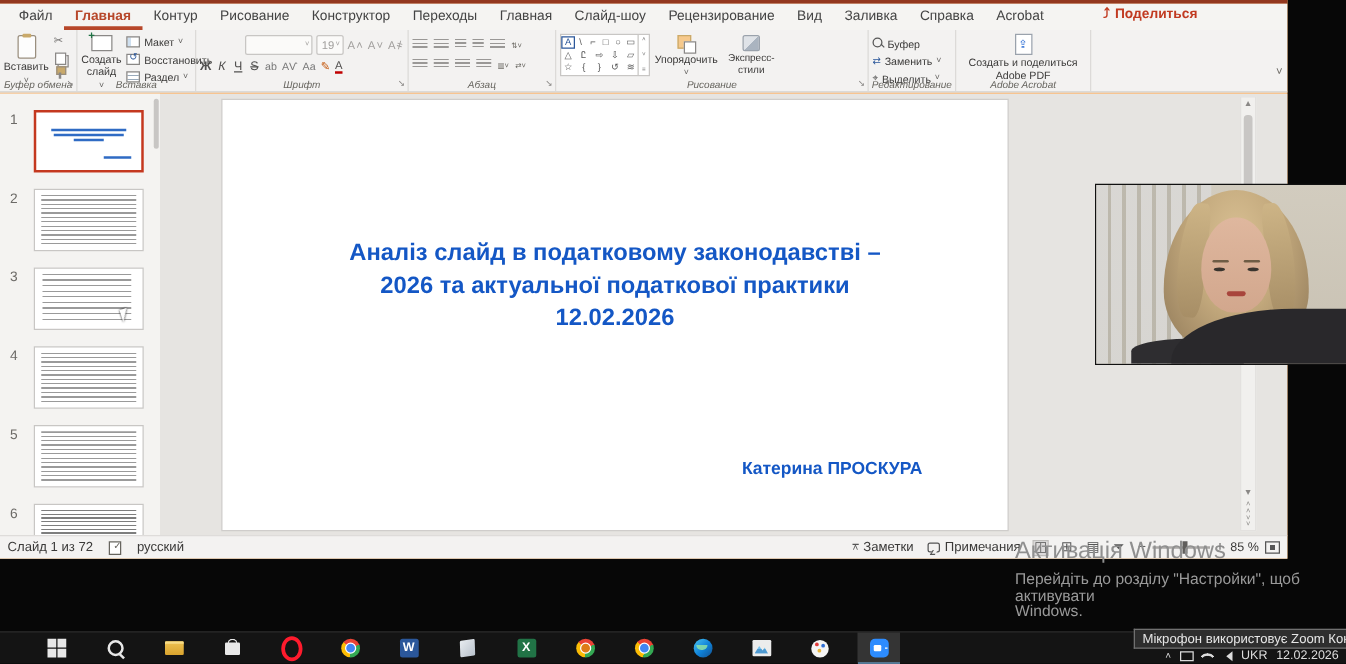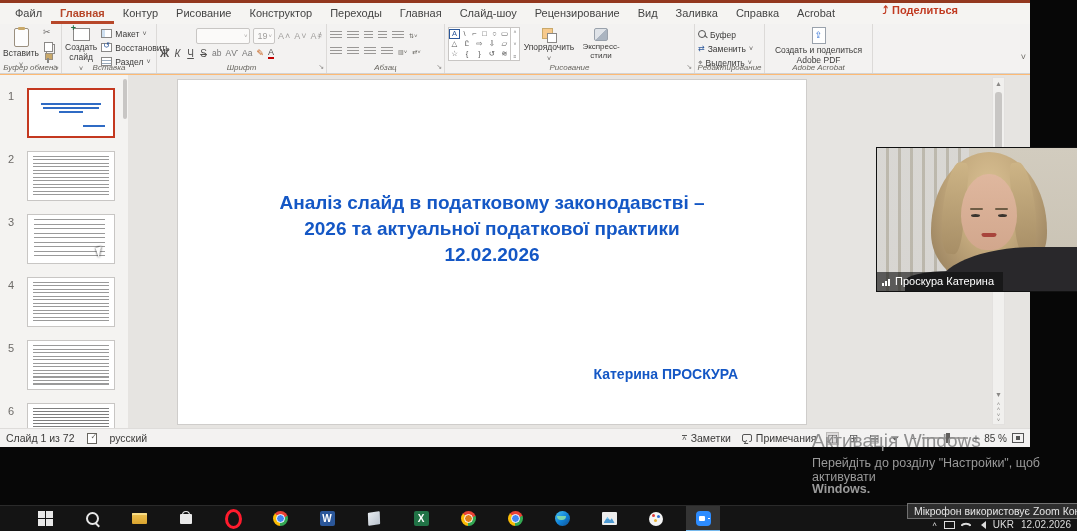--- a/index.html
+++ b/index.html
@@ -174,21 +174,21 @@
   .jacket { position:absolute; right:0; bottom:0; width:140px; height:44px; background:#29282b; border-radius:70% 0 0 0 / 95% 0 0 0; }
   .shoulder { position:absolute; left:28px; bottom:0; width:90px; height:20px; background:#2e2d30; border-radius:50% 50% 0 0; }
   .nametag { position:absolute; left:0; bottom:0; background:rgba(15,15,15,.62); color:#fff; font-size:11px; padding:3px 9px 4px 5px; display:flex; align-items:flex-end; gap:5px; }
   .bars { display:flex; align-items:flex-end; gap:1px; padding-bottom:1px; }
   .bars i { display:block; width:2px; background:#fff; }
   .bars i:nth-child(1){height:3px;} .bars i:nth-child(2){height:5px;} .bars i:nth-child(3){height:7px;}
 
   
   .act-title { position:absolute; left:812px; top:430px; font-size:19px; color:#8f8f8f; }
   .act-line { position:absolute; left:812px; font-size:12.5px; color:#9a9a9a; }
-  .act-line.l1 { top:456px; } .act-line.l2 { top:482px;font-weight:bold; }
+  .act-line.l1 { top:456px; } .act-line.l2 { top:482px; }
 
   
   .taskbar { position:absolute; left:0; bottom:0; width:100%; height:26px; background:#141414; border-top:1px solid #2a2a2a; }
   .tbicons { position:absolute; left:28px; top:0; bottom:0; display:flex; align-items:center; gap:13px; }
   .tbwrap { width:34px; height:26px; display:flex; align-items:center; justify-content:center; }
   .tbwrap.active { background:#343434; box-shadow:inset 0 -2px 0 #76b9ed; }
   .tb { position:relative; width:17px; height:17px; display:flex; align-items:center; justify-content:center; }
   .tb-start::before { content:""; width:7px; height:7px; background:#e8e8e8; box-shadow:8px 0 #e8e8e8,0 8px #e8e8e8,8px 8px #e8e8e8; margin:-8px 0 0 -8px; }
   .tb-search::before { content:""; width:9px; height:9px; border:2px solid #e8e8e8; border-radius:50%; }
   .tb-search::after { content:""; position:absolute; right:1px; bottom:1px; width:5px; height:2px; background:#e8e8e8; transform:rotate(45deg); }
@@ -515,28 +515,20 @@
     <div class="hairside r"></div>
     <div class="face">
       <span class="brow l"></span>
         <span class="brow r"></span>
       <span class="eye l"></span>
         <span class="eye r"></span>
       <span class="lips"></span>
     </div>
     <div class="shoulder"></div>
     <div class="jacket"></div>
-    <div class="nametag">
-      <span class="bars">
-          <i></i>
-          <i></i>
-          <i></i>
-        </span>
-      <span>Проскура Катерина</span>
-    </div>
   </div>
 
   <div class="act-title">Активація Windows</div>
   <div class="act-line l1">Перейдіть до розділу "Настройки", щоб активувати</div>
   <div class="act-line l2">Windows.</div>
 
   <div class="taskbar">
     <div class="tbicons">
         <div class="tbwrap">
           <div class="tb tb-start"></div>

